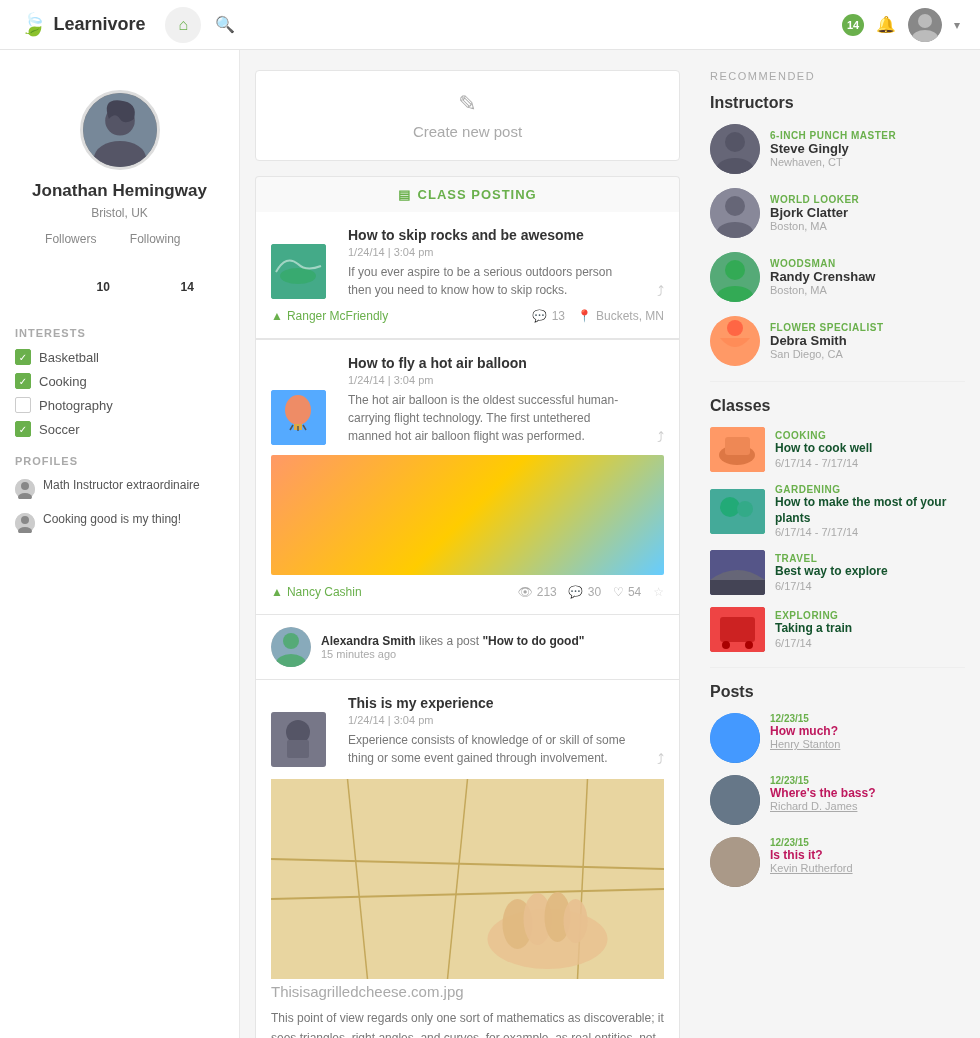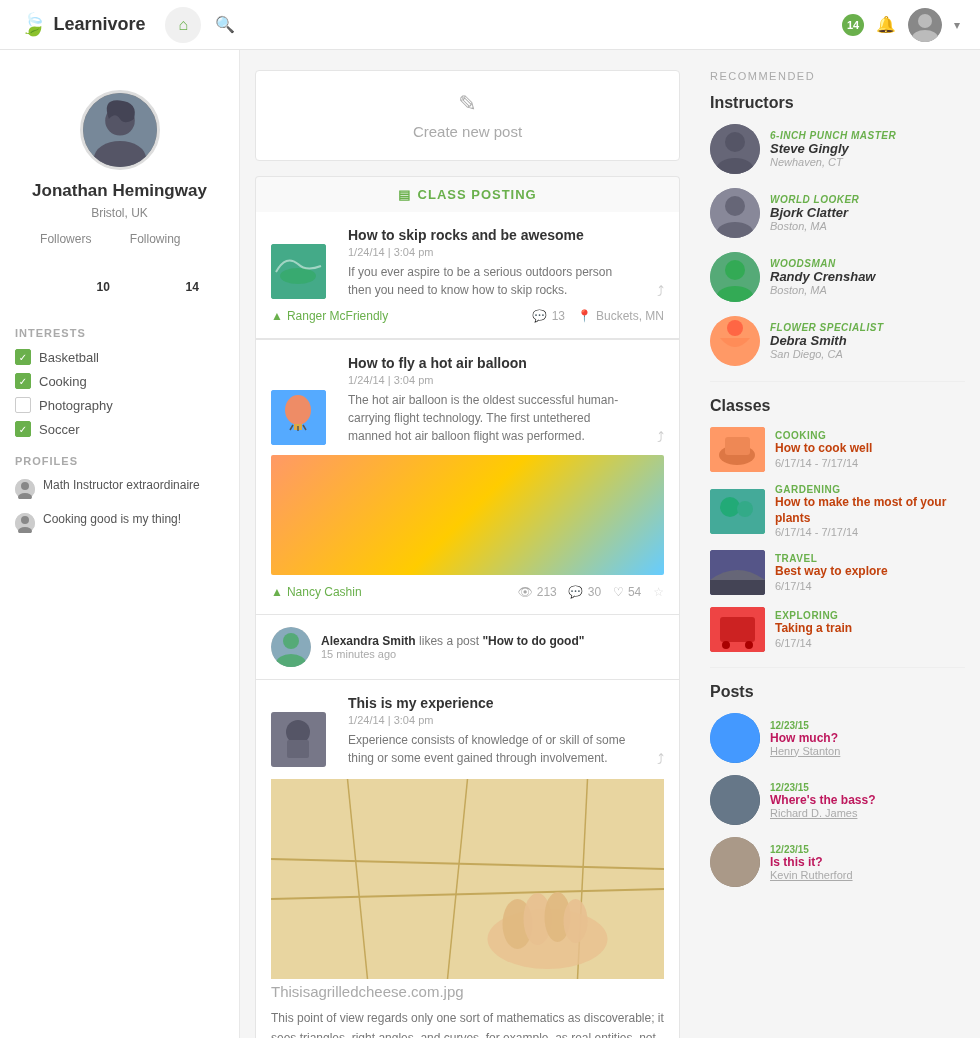--- a/index.html
+++ b/index.html
@@ -52,21 +52,21 @@
     .profile-section { text-align: center; padding: 20px 0 15px; }
     .profile-avatar {
       width: 80px; height: 80px; border-radius: 50%;
       border: 3px solid #ddd; margin: 0 auto 10px;
       background: #888; overflow: hidden;
       display: flex; align-items: center; justify-content: center;
     }
     .profile-name { font-size: 17px; font-weight: bold; color: #333; line-height: 1.3; }
     .profile-location { color: #888; font-size: 12px; margin-top: 4px; }
     .follow-stats { display: flex; justify-content: center; gap: 20px; margin-top: 12px; font-size: 12px; }
-    .follow-item { display: flex; gap: 5px; }
+    .follow-item { display: flex; }
     .follow-label { color: #888; }
     .follow-count { color: #333; font-weight: bold; margin-top: 48px; }
 
     .sidebar-section-title {
       font-size: 11px; color: #aaa; font-weight: bold; letter-spacing: 1px;
       text-transform: uppercase; margin: 18px 0 10px;
     }
     .interest-item { display: flex; align-items: center; gap: 8px; margin-bottom: 8px; font-size: 13px; color: #555; }
     .checkbox-icon { width: 16px; height: 16px; border: 1.5px solid #ccc; border-radius: 2px;
       display: flex; align-items: center; justify-content: center; flex-shrink: 0; }
@@ -129,33 +129,33 @@
     .activity-text a { color: #333; font-weight: bold; }
     .activity-time { font-size: 11px; color: #aaa; }
 
     
     .right-sidebar { width: 285px; min-width: 285px; padding: 20px 15px; }
     .section-title-right { font-size: 11px; color: #aaa; letter-spacing: 1.5px; text-transform: uppercase; margin-bottom: 12px; }
     .section-heading { font-size: 16px; font-weight: bold; color: #333; margin-bottom: 12px; }
 
     .instructor-item { display: flex; align-items: center; gap: 10px; margin-bottom: 14px; }
     .instructor-avatar { width: 50px; height: 50px; border-radius: 50%; background: #ccc; overflow: hidden; flex-shrink: 0; }
-    .instructor-info { flex: 1; font-style: italic; }
+    .instructor-info { flex: 1; }
     .instructor-tag { font-size: 10px; font-weight: bold; letter-spacing: 0.5px; color: #6ab04c; text-transform: uppercase; }
     .instructor-name { font-size: 13px; font-weight: bold; color: #333; }
     .instructor-location { font-size: 11px; color: #aaa; }
 
     .class-item { display: flex; align-items: center; gap: 10px; margin-bottom: 12px; }
     .class-thumb { width: 55px; height: 45px; border-radius: 3px; background: #ccc; overflow: hidden; flex-shrink: 0; }
     .class-info { flex: 1; }
     .class-tag { font-size: 10px; font-weight: bold; letter-spacing: 0.5px; color: #6ab04c; text-transform: uppercase; }
-    .class-name { font-size: 12px; font-weight: bold; color: #c2410c; line-height: 1.3; }
+    .class-name { font-size: 12px; font-weight: bold; color: #14532d; line-height: 1.3; }
     .class-date { font-size: 11px; color: #aaa; }
 
-    .post-item-right { display: flex; align-items: center; gap: 10px; margin-bottom: 12px; }
+    .post-item-right { display: flex; gap: 10px; margin-bottom: 12px; }
     .post-thumb-right { width: 50px; height: 50px; border-radius: 50%; background: #ccc; overflow: hidden; flex-shrink: 0; }
     .post-info-right { flex: 1; }
     .post-date-right { font-size: 10px; color: #6ab04c; font-weight: bold; }
     .post-title-right { font-size: 12px; font-weight: bold; color: #be185d; }
     .post-author-right { font-size: 11px; color: #aaa; text-decoration: underline; }
 
     .divider { border: none; border-top: 1px solid #eee; margin: 15px 0; }
 
     
     .thumb-skip { background: linear-gradient(135deg, #5a8, #3a6); }

